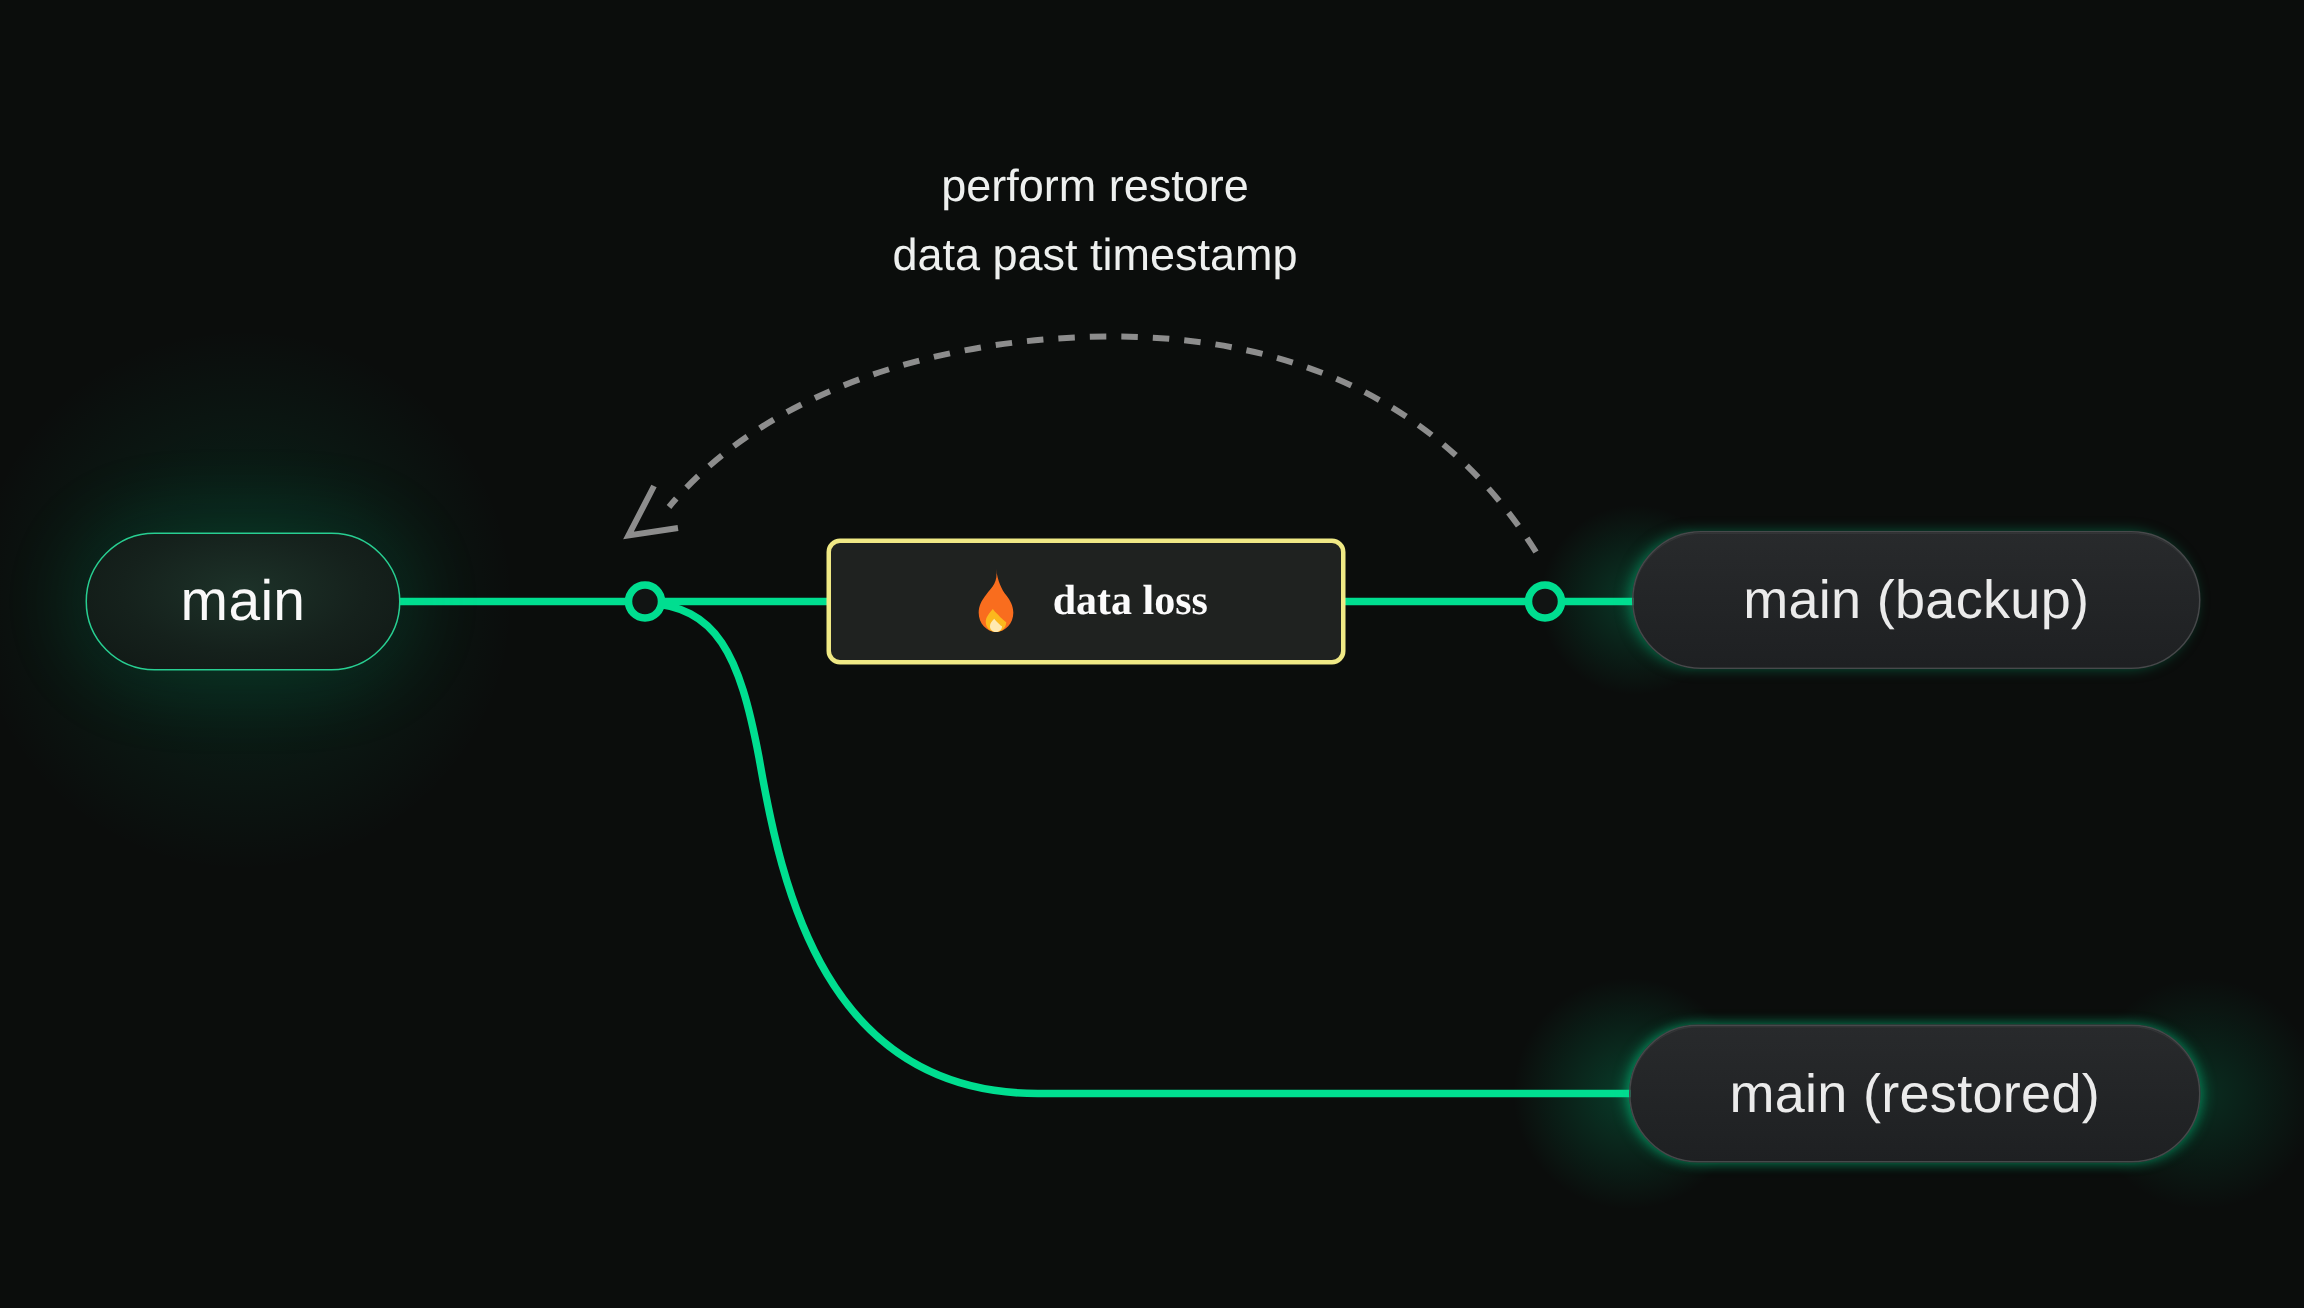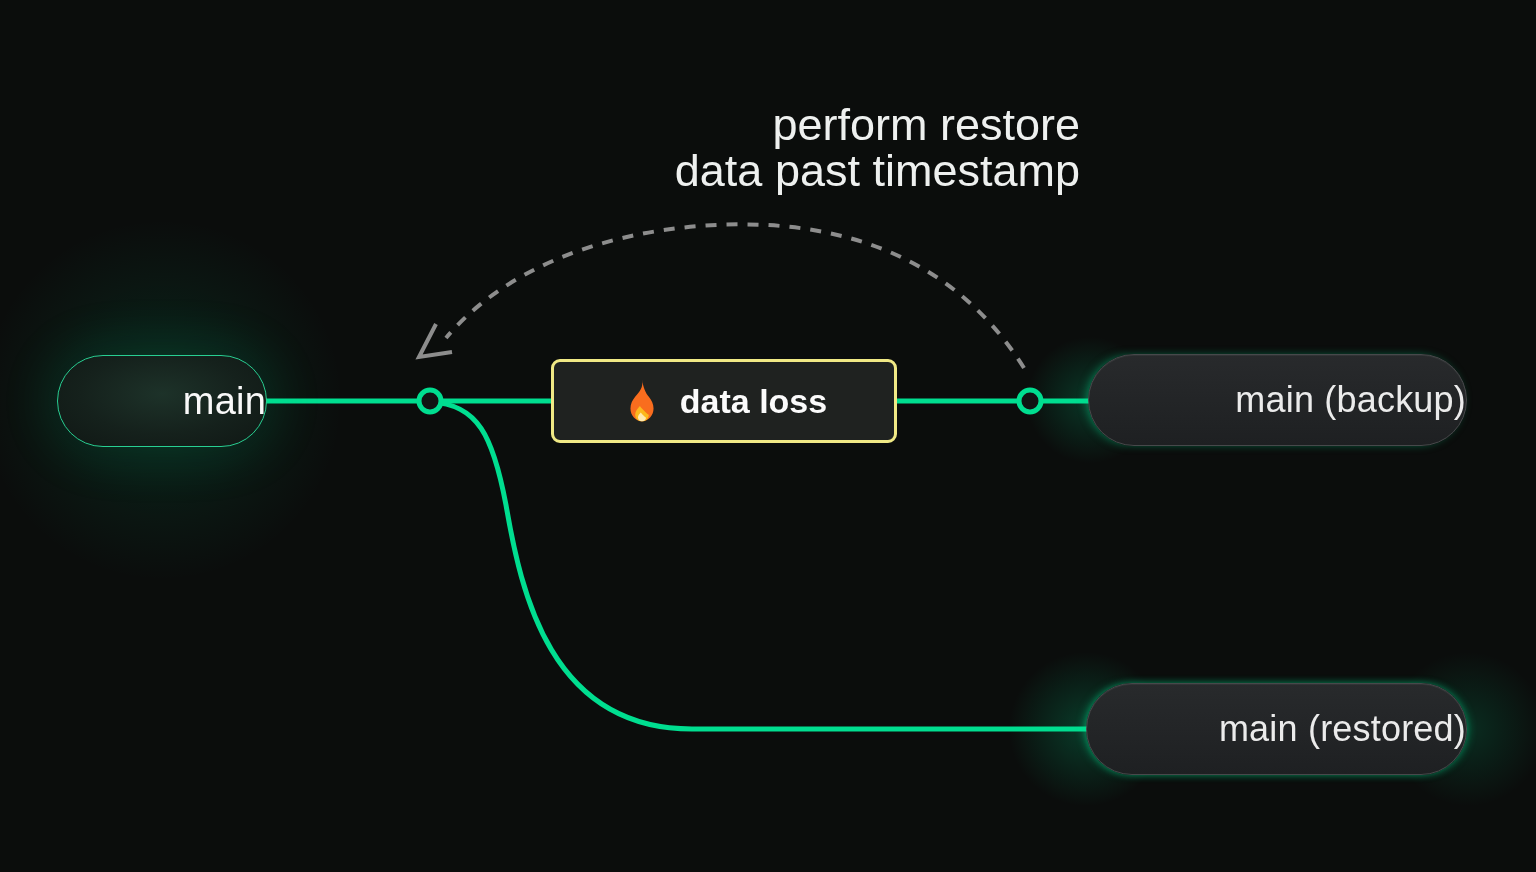--- a/index.html
+++ b/index.html
@@ -60,21 +60,21 @@
     fill: #111413;
     stroke: var(--branch-green, #00de90);
     stroke-width: 5;
   }
 
   
   .pill {
     position: absolute;
     display: flex;
     align-items: center;
-    justify-content: flex-end;
+    justify-content: center;
     border-radius: 46px;
     font-size: 36px;
     color: var(--text-primary, #f2f2f2);
     letter-spacing: 0.2px;
     box-sizing: border-box;
   }
   .pill-main {
     left: 57px; top: 355px; width: 210px; height: 92px;
     background: radial-gradient(ellipse at 50% 42%, #1d3229 0%, #15211c 55%, #101714 100%);
     border: 1.5px solid #28cf92;
@@ -104,33 +104,33 @@
     box-sizing: border-box;
     background: var(--event-bg, #1f2220);
     border: 3px solid var(--event-border, #f0e985);
     border-radius: 9px;
     display: flex;
     align-items: center;
     justify-content: center;
     gap: 17px;
   }
   .event-label {
-    font-family: Liberation Sans, sans-serif;
+    font-family: Liberation Serif, serif;
     font-weight: bold;
-    font-size: 34px;
+    font-size: 28px;
     color: #fbfbfb;
   }
   .flame { display: block; }
 
   
   .caption {
     position: absolute;
     left: 380px; top: 102px; width: 700px;
-    text-align: right;
-    font-size: 45px;
+    text-align: center;
+    font-size: 30px;
     line-height: 46px;
     color: #eef0ef;
     font-weight: normal;
   }
 </style>
 </head>
 <body>
 
 <div class="canvas">
 

